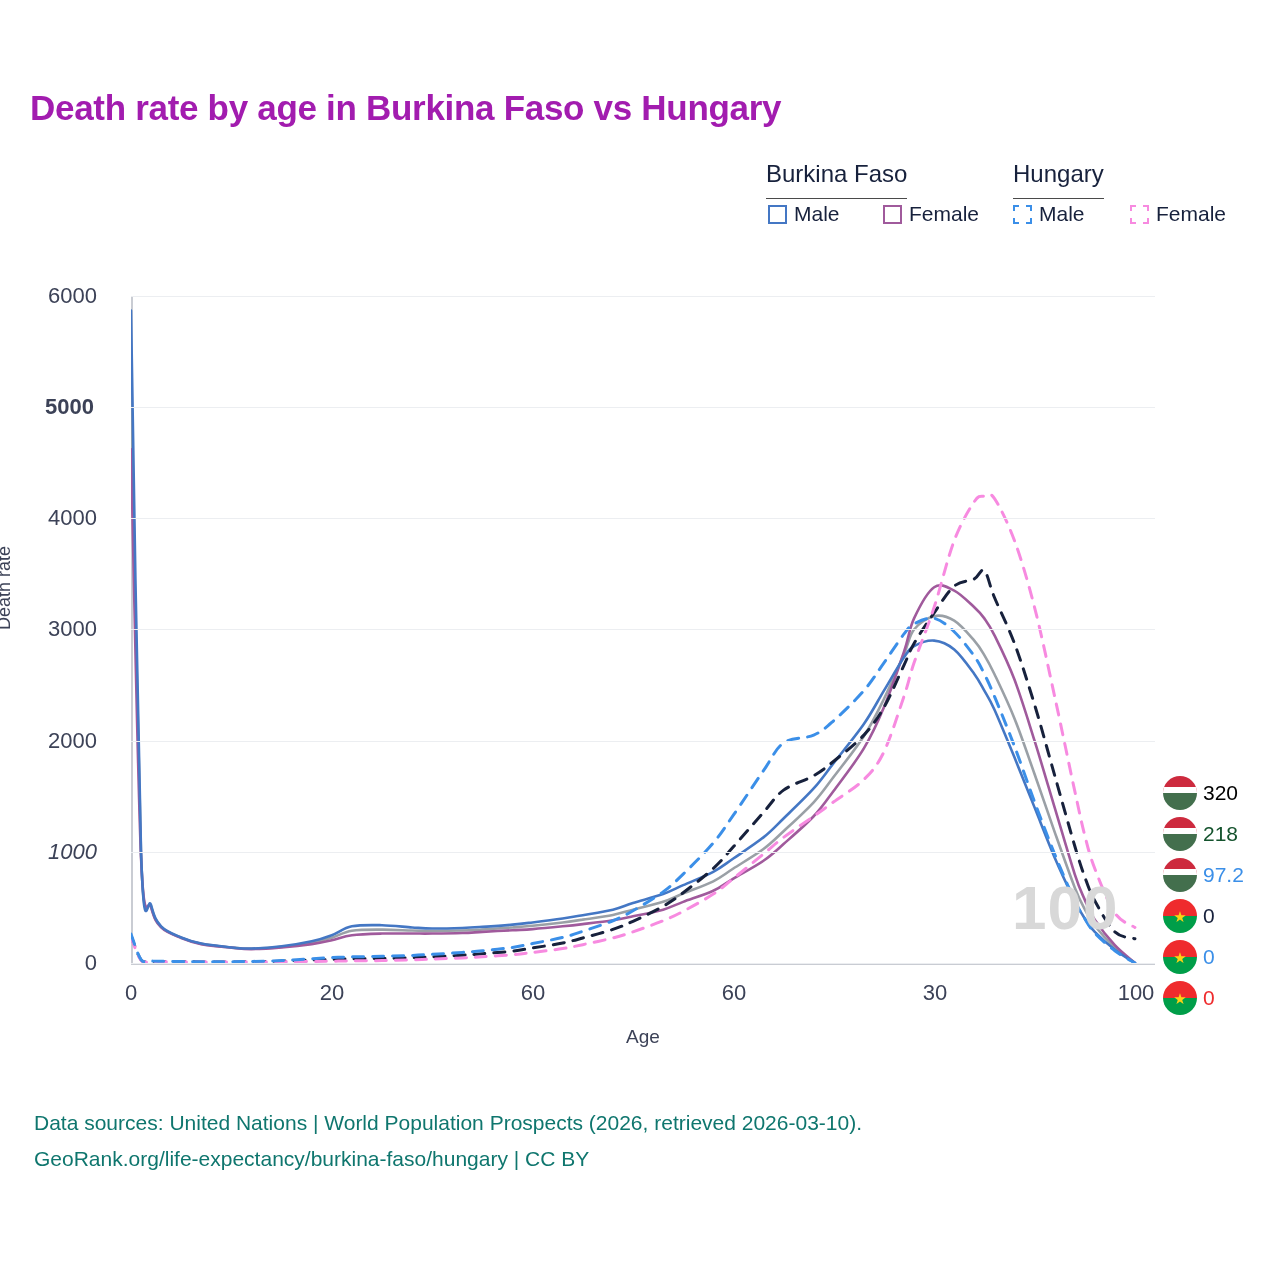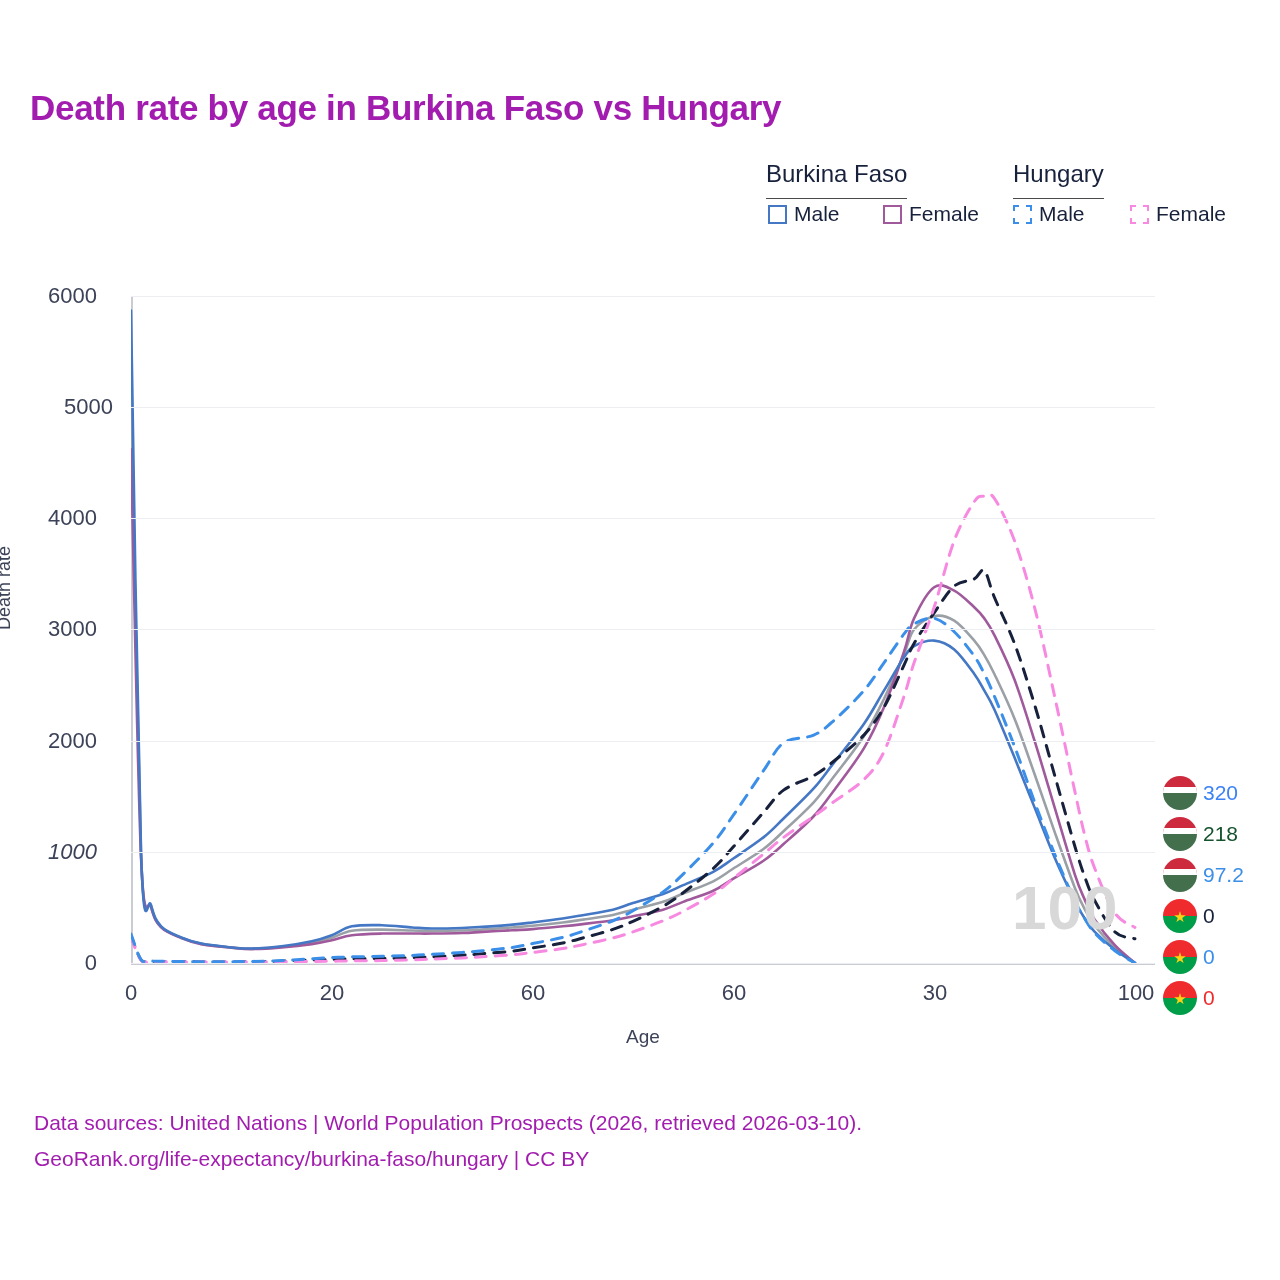--- a/index.html
+++ b/index.html
@@ -188,21 +188,21 @@
   .flag-hu .top { background: #cd2a3e; }
   .flag-hu .mid { position: absolute; left:0; top: 33.3%; width: 100%; height: 33.4%; background: #ffffff; }
   .flag-hu .bot { background: #436f4d; }
 
   
   .footer {
     position: absolute;
     left: 34px;
     top: 1105px;
     font-size: 21px;
-    color: #a21caf;
+    color: #0f766e;
     line-height: 36px;
   }
 </style>
 </head>
 <body>
 
 <div id="chart-root">
 
   <div class="title">Death rate by age in Burkina Faso vs Hungary</div>
 
@@ -244,21 +244,21 @@
         <path d="M0.00,83.38 C1.67,162.58 6.69,470.79 10.04,558.61 C13.39,646.43 16.73,598.26 20.08,610.30 C23.42,622.35 25.10,625.65 30.12,630.87 C35.14,636.10 43.50,638.82 50.20,641.65 C56.89,644.49 61.91,646.23 70.27,647.88 C78.64,649.53 92.03,650.73 100.39,651.55 C108.76,652.36 112.10,652.88 120.47,652.77 C128.84,652.66 140.55,651.88 150.59,650.88 C160.63,649.88 172.34,648.31 180.71,646.77 C189.07,645.23 194.09,643.65 200.78,641.65 C207.48,639.65 212.50,636.10 220.86,634.76 C229.23,633.43 240.94,633.69 250.98,633.65 C261.02,633.61 272.73,634.32 281.10,634.54 C289.46,634.76 292.81,634.98 301.18,634.98 C309.54,634.98 322.93,634.80 331.29,634.54 C339.66,634.28 343.01,633.95 351.37,633.43 C359.74,632.91 373.12,632.04 381.49,631.43 C389.86,630.82 393.20,630.59 401.57,629.76 C409.93,628.93 423.32,627.44 431.69,626.42 C440.05,625.41 443.40,624.89 451.76,623.64 C460.13,622.40 473.52,620.64 481.88,618.98 C490.25,617.31 493.59,615.83 501.96,613.64 C510.33,611.45 523.71,608.54 532.08,605.86 C540.44,603.17 543.79,600.95 552.16,597.52 C560.52,594.09 573.91,589.46 582.27,585.29 C590.64,581.12 593.99,577.88 602.35,572.51 C610.72,567.14 624.10,559.26 632.47,553.05 C640.84,546.85 644.18,543.05 652.55,535.27 C660.92,527.49 674.30,515.44 682.67,506.36 C691.03,497.29 694.38,491.82 702.75,480.80 C711.11,469.77 724.50,453.19 732.86,440.22 C741.23,427.25 746.25,416.69 752.94,402.98 C759.63,389.27 768.00,369.54 773.02,357.96 C778.04,346.38 778.04,339.80 783.06,333.50 C788.08,327.20 796.44,321.64 803.14,320.16 C809.83,318.68 816.52,320.53 823.22,324.61 C829.91,328.68 838.27,338.87 843.29,344.62 C848.31,350.36 849.99,353.51 853.33,359.07 C856.68,364.63 858.35,367.41 863.37,377.97 C868.39,388.53 876.76,405.76 883.45,422.43 C890.14,439.11 896.84,459.12 903.53,478.02 C910.22,496.91 916.92,516.93 923.61,535.82 C930.30,554.72 938.67,578.53 943.69,591.41 C948.71,604.28 950.38,606.69 953.73,613.08 C957.07,619.48 958.75,623.37 963.76,629.76 C968.78,636.15 977.15,645.23 983.84,651.44 C990.54,657.64 1000.58,664.41 1003.92,667.00" fill="none" stroke="#9aa0a6" stroke-width="2.6" stroke-linecap="round" stroke-linejoin="round"></path>
         <path d="M0.00,153.41 C1.67,221.41 6.69,485.06 10.04,561.39 C13.39,637.73 16.73,599.74 20.08,611.42 C23.42,623.09 25.10,626.33 30.12,631.43 C35.14,636.52 43.50,639.21 50.20,641.99 C56.89,644.77 61.91,646.49 70.27,648.10 C78.64,649.71 92.03,650.83 100.39,651.66 C108.76,652.49 112.10,653.14 120.47,653.10 C128.84,653.07 140.55,652.27 150.59,651.44 C160.63,650.60 172.34,649.31 180.71,648.10 C189.07,646.90 194.09,645.69 200.78,644.21 C207.48,642.73 212.50,640.32 220.86,639.21 C229.23,638.10 240.94,637.82 250.98,637.54 C261.02,637.26 272.73,637.54 281.10,637.54 C289.46,637.54 292.81,637.63 301.18,637.54 C309.54,637.45 322.93,637.26 331.29,636.99 C339.66,636.71 343.01,636.34 351.37,635.87 C359.74,635.41 373.12,634.67 381.49,634.21 C389.86,633.74 393.20,633.74 401.57,633.09 C409.93,632.45 423.32,631.15 431.69,630.32 C440.05,629.48 443.40,629.11 451.76,628.09 C460.13,627.07 473.52,625.50 481.88,624.20 C490.25,622.90 493.59,622.07 501.96,620.31 C510.33,618.55 523.71,616.05 532.08,613.64 C540.44,611.23 543.79,609.01 552.16,605.86 C560.52,602.71 573.91,598.63 582.27,594.74 C590.64,590.85 593.99,587.52 602.35,582.51 C610.72,577.51 624.10,570.47 632.47,564.73 C640.84,558.98 644.18,555.46 652.55,548.05 C660.92,540.64 674.30,529.15 682.67,520.26 C691.03,511.37 694.38,505.99 702.75,494.69 C711.11,483.39 724.50,466.34 732.86,452.45 C741.23,438.55 746.25,427.44 752.94,411.32 C759.63,395.20 768.00,370.56 773.02,355.73 C778.04,340.91 778.04,333.13 783.06,322.38 C788.08,311.64 796.44,295.89 803.14,291.26 C809.83,286.62 816.52,291.26 823.22,294.59 C829.91,297.93 838.27,306.63 843.29,311.27 C848.31,315.90 849.99,317.75 853.33,322.38 C856.68,327.02 858.35,328.87 863.37,339.06 C868.39,349.25 876.76,365.92 883.45,383.53 C890.14,401.13 896.84,423.36 903.53,444.67 C910.22,465.97 916.92,489.13 923.61,511.37 C930.30,533.60 938.67,562.69 943.69,578.07 C948.71,593.44 950.38,596.04 953.73,603.63 C957.07,611.23 958.75,616.05 963.76,623.64 C968.78,631.24 977.15,641.99 983.84,649.21 C990.54,656.44 1000.58,664.04 1003.92,667.00" fill="none" stroke="#a05a9c" stroke-width="2.6" stroke-linecap="round" stroke-linejoin="round"></path>
         <path d="M0.00,14.45 C1.67,104.68 6.69,456.71 10.04,555.83 C13.39,654.96 16.73,596.78 20.08,609.19 C23.42,621.61 25.10,624.94 30.12,630.32 C35.14,635.69 43.50,638.56 50.20,641.43 C56.89,644.30 61.91,645.88 70.27,647.55 C78.64,649.21 92.03,650.60 100.39,651.44 C108.76,652.27 112.10,652.73 120.47,652.55 C128.84,652.36 140.55,651.53 150.59,650.33 C160.63,649.12 172.34,647.18 180.71,645.32 C189.07,643.47 194.09,641.71 200.78,639.21 C207.48,636.71 212.50,631.98 220.86,630.32 C229.23,628.65 240.94,629.02 250.98,629.20 C261.02,629.39 272.73,630.87 281.10,631.43 C289.46,631.98 292.81,632.45 301.18,632.54 C309.54,632.63 322.93,632.26 331.29,631.98 C339.66,631.70 343.01,631.43 351.37,630.87 C359.74,630.31 373.12,629.39 381.49,628.65 C389.86,627.91 393.20,627.44 401.57,626.42 C409.93,625.41 423.32,623.74 431.69,622.53 C440.05,621.33 443.40,620.68 451.76,619.20 C460.13,617.72 473.52,615.68 481.88,613.64 C490.25,611.60 493.59,609.56 501.96,606.97 C510.33,604.38 523.71,601.04 532.08,598.08 C540.44,595.11 543.79,592.89 552.16,589.18 C560.52,585.48 573.91,580.29 582.27,575.84 C590.64,571.40 593.99,568.25 602.35,562.50 C610.72,556.76 624.10,548.05 632.47,541.38 C640.84,534.71 644.18,530.64 652.55,522.48 C660.92,514.33 674.30,501.73 682.67,492.47 C691.03,483.20 694.38,477.65 702.75,466.90 C711.11,456.15 724.50,440.03 732.86,427.99 C741.23,415.95 746.25,405.76 752.94,394.64 C759.63,383.52 768.00,368.70 773.02,361.29 C778.04,353.88 778.04,352.95 783.06,350.18 C788.08,347.40 796.44,344.06 803.14,344.62 C809.83,345.17 816.52,347.95 823.22,353.51 C829.91,359.07 838.27,371.11 843.29,377.97 C848.31,384.82 849.99,388.71 853.33,394.64 C856.68,400.57 858.35,402.42 863.37,413.54 C868.39,424.66 876.76,445.04 883.45,461.34 C890.14,477.65 896.84,494.69 903.53,511.37 C910.22,528.04 916.92,545.83 923.61,561.39 C930.30,576.95 938.67,594.56 943.69,604.75 C948.71,614.94 950.38,617.35 953.73,622.53 C957.07,627.72 958.75,630.69 963.76,635.87 C968.78,641.06 977.15,648.47 983.84,653.66 C990.54,658.85 1000.58,664.78 1003.92,667.00" fill="none" stroke="#4477c4" stroke-width="2.6" stroke-linecap="round" stroke-linejoin="round"></path>
         <path d="M0.00,639.76 C1.67,643.78 6.69,659.64 10.04,663.89 C13.39,668.13 16.73,664.94 20.08,665.22 C23.42,665.50 25.10,665.46 30.12,665.55 C35.14,665.65 43.50,665.72 50.20,665.78 C56.89,665.83 61.91,665.87 70.27,665.89 C78.64,665.91 92.03,665.91 100.39,665.89 C108.76,665.87 112.10,665.89 120.47,665.78 C128.84,665.67 140.55,665.50 150.59,665.22 C160.63,664.94 172.34,664.41 180.71,664.11 C189.07,663.81 194.09,663.65 200.78,663.44 C207.48,663.24 212.50,663.05 220.86,662.89 C229.23,662.72 240.94,662.65 250.98,662.44 C261.02,662.24 272.73,661.94 281.10,661.66 C289.46,661.39 292.81,661.18 301.18,660.77 C309.54,660.37 322.93,659.72 331.29,659.22 C339.66,658.72 343.01,658.46 351.37,657.77 C359.74,657.09 373.12,656.07 381.49,655.11 C389.86,654.14 393.20,653.35 401.57,651.99 C409.93,650.64 423.32,648.66 431.69,646.99 C440.05,645.32 443.40,644.25 451.76,641.99 C460.13,639.73 473.52,636.21 481.88,633.43 C490.25,630.65 493.59,629.17 501.96,625.31 C510.33,621.46 523.71,615.07 532.08,610.30 C540.44,605.54 543.79,603.04 552.16,596.74 C560.52,590.44 573.91,580.16 582.27,572.51 C590.64,564.86 593.99,560.19 602.35,550.83 C610.72,541.47 624.10,525.82 632.47,516.37 C640.84,506.92 644.18,500.25 652.55,494.14 C660.92,488.02 674.30,484.50 682.67,479.68 C691.03,474.87 694.38,472.00 702.75,465.23 C711.11,458.47 724.50,448.09 732.86,439.11 C741.23,430.12 746.25,422.99 752.94,411.32 C759.63,399.64 768.00,379.73 773.02,369.07 C778.04,358.42 778.04,356.10 783.06,347.40 C788.08,338.69 796.44,326.37 803.14,316.82 C809.83,307.28 816.52,295.80 823.22,290.15 C829.91,284.49 838.27,285.51 843.29,282.92 C848.31,280.33 849.99,271.52 853.33,274.58 C856.68,277.64 858.35,289.13 863.37,301.26 C868.39,313.40 876.76,329.52 883.45,347.40 C890.14,365.28 896.84,386.58 903.53,408.54 C910.22,430.49 916.92,455.60 923.61,479.13 C930.30,502.66 938.67,532.77 943.69,549.72 C948.71,566.67 950.38,571.67 953.73,580.85 C957.07,590.02 958.75,595.58 963.76,604.75 C968.78,613.92 977.15,629.54 983.84,635.87 C990.54,642.21 1000.58,641.62 1003.92,642.77" fill="none" stroke="#17213c" stroke-width="3" stroke-linecap="round" stroke-linejoin="round" stroke-dasharray="11,9"></path>
         <path d="M0.00,641.43 C1.67,645.23 6.69,660.22 10.04,664.22 C13.39,668.22 16.73,665.18 20.08,665.44 C23.42,665.70 25.10,665.68 30.12,665.78 C35.14,665.87 43.50,665.94 50.20,666.00 C56.89,666.06 61.91,666.09 70.27,666.11 C78.64,666.13 92.03,666.13 100.39,666.11 C108.76,666.09 112.10,666.06 120.47,666.00 C128.84,665.94 140.55,665.87 150.59,665.78 C160.63,665.68 172.34,665.54 180.71,665.44 C189.07,665.35 194.09,665.31 200.78,665.22 C207.48,665.13 212.50,665.00 220.86,664.89 C229.23,664.78 240.94,664.72 250.98,664.55 C261.02,664.39 272.73,664.13 281.10,663.89 C289.46,663.65 292.81,663.44 301.18,663.11 C309.54,662.78 322.93,662.28 331.29,661.89 C339.66,661.50 343.01,661.31 351.37,660.77 C359.74,660.24 373.12,659.39 381.49,658.66 C389.86,657.94 393.20,657.46 401.57,656.44 C409.93,655.42 423.32,653.85 431.69,652.55 C440.05,651.25 443.40,650.42 451.76,648.66 C460.13,646.90 473.52,644.12 481.88,641.99 C490.25,639.86 493.59,638.75 501.96,635.87 C510.33,633.00 523.71,628.18 532.08,624.76 C540.44,621.33 543.79,619.75 552.16,615.31 C560.52,610.86 573.91,603.54 582.27,598.08 C590.64,592.61 593.99,589.18 602.35,582.51 C610.72,575.84 624.10,564.91 632.47,558.06 C640.84,551.20 644.18,547.68 652.55,541.38 C660.92,535.08 674.30,526.19 682.67,520.26 C691.03,514.33 694.38,511.92 702.75,505.81 C711.11,499.69 724.50,491.91 732.86,483.57 C741.23,475.24 746.25,469.68 752.94,455.78 C759.63,441.89 768.00,415.02 773.02,400.20 C778.04,385.38 778.04,381.67 783.06,366.85 C788.08,352.03 796.44,331.65 803.14,311.27 C809.83,290.89 816.52,262.17 823.22,244.57 C829.91,226.97 838.27,213.07 843.29,205.66 C848.31,198.25 849.99,200.66 853.33,200.10 C856.68,199.54 858.35,194.91 863.37,202.32 C868.39,209.73 876.76,226.41 883.45,244.57 C890.14,262.72 896.84,285.33 903.53,311.27 C910.22,337.21 916.92,369.63 923.61,400.20 C930.30,430.77 938.67,471.53 943.69,494.69 C948.71,517.85 950.38,526.19 953.73,539.16 C957.07,552.13 958.75,559.54 963.76,572.51 C968.78,585.48 977.15,607.16 983.84,616.98 C990.54,626.79 1000.58,629.02 1003.92,631.43" fill="none" stroke="#f78ae0" stroke-width="3" stroke-linecap="round" stroke-linejoin="round" stroke-dasharray="11,9"></path>
         <path d="M0.00,638.10 C1.67,642.36 6.69,659.18 10.04,663.66 C13.39,668.15 16.73,664.72 20.08,665.00 C23.42,665.28 25.10,665.24 30.12,665.33 C35.14,665.43 43.50,665.50 50.20,665.55 C56.89,665.61 61.91,665.65 70.27,665.67 C78.64,665.68 92.03,665.70 100.39,665.67 C108.76,665.63 112.10,665.63 120.47,665.44 C128.84,665.26 140.55,665.00 150.59,664.55 C160.63,664.11 172.34,663.26 180.71,662.78 C189.07,662.29 194.09,661.98 200.78,661.66 C207.48,661.35 212.50,661.11 220.86,660.89 C229.23,660.66 240.94,660.57 250.98,660.33 C261.02,660.09 272.73,659.77 281.10,659.44 C289.46,659.11 292.81,658.83 301.18,658.33 C309.54,657.83 322.93,657.03 331.29,656.44 C339.66,655.85 343.01,655.61 351.37,654.77 C359.74,653.94 373.12,652.64 381.49,651.44 C389.86,650.23 393.20,649.21 401.57,647.55 C409.93,645.88 423.32,643.47 431.69,641.43 C440.05,639.39 443.40,638.10 451.76,635.32 C460.13,632.54 473.52,628.18 481.88,624.76 C490.25,621.33 493.59,619.57 501.96,614.75 C510.33,609.93 523.71,601.97 532.08,595.85 C540.44,589.74 543.79,586.22 552.16,578.07 C560.52,569.91 573.91,556.76 582.27,546.94 C590.64,537.12 593.99,531.19 602.35,519.15 C610.72,507.11 624.10,486.72 632.47,474.68 C640.84,462.64 644.18,452.82 652.55,446.89 C660.92,440.96 674.30,442.81 682.67,439.11 C691.03,435.40 694.38,432.07 702.75,424.66 C711.11,417.25 724.50,404.28 732.86,394.64 C741.23,385.01 746.25,376.30 752.94,366.85 C759.63,357.40 768.00,344.43 773.02,337.95 C778.04,331.46 778.04,330.54 783.06,327.94 C788.08,325.35 796.44,321.09 803.14,322.38 C809.83,323.68 816.52,329.42 823.22,335.72 C829.91,342.02 838.27,353.14 843.29,360.18 C848.31,367.22 849.99,371.30 853.33,377.97 C856.68,384.64 858.35,388.16 863.37,400.20 C868.39,412.24 876.76,432.62 883.45,450.23 C890.14,467.83 896.84,487.84 903.53,505.81 C910.22,523.78 916.92,541.57 923.61,558.06 C930.30,574.55 938.67,594.00 943.69,604.75 C948.71,615.49 950.38,617.16 953.73,622.53 C957.07,627.91 958.75,631.61 963.76,636.99 C968.78,642.36 977.15,649.77 983.84,654.77 C990.54,659.77 1000.58,664.96 1003.92,667.00" fill="none" stroke="#3b8fe8" stroke-width="3" stroke-linecap="round" stroke-linejoin="round" stroke-dasharray="11,9"></path>
       </svg>
   </div>
 
   <div class="ytick-inner" style="left:11px; top:296px;">6000</div>
-  <div class="ytick-inner" style="left:27px; top:407px;">5000</div>
+  <div class="ytick-inner" style="left:8px; top:407px;font-weight:bold;">5000</div>
   <div class="ytick-inner" style="left:11px; top:518px;">4000</div>
   <div class="ytick-inner" style="left:11px; top:629px;">3000</div>
   <div class="ytick-inner" style="left:11px; top:741px;text-align:right;">2000</div>
   <div class="ytick-inner" style="left:11px; top:852px;font-style:italic;">1000</div>
   <div class="ytick-inner" style="left:11px; top:963px;">0</div>
 
   <div class="xtick" style="left:131px">0</div>
   <div class="xtick" style="left:332px">20</div>
   <div class="xtick" style="left:533px">60</div>
   <div class="xtick" style="left:734px">60</div>
@@ -271,21 +271,21 @@
   <div class="watermark">100</div>
 
   <div class="endlabels">
 
     <div class="endlabel" style="top:4px;">
       <span class="flag flag-hu">
         <span class="top"></span>
           <span class="mid"></span>
           <span class="bot"></span>
       </span>
-      <span style="color:#3b82f6">320</span>
+      <span style="color:#000000">320</span>
     </div>
 
     <div class="endlabel" style="top:45px;">
       <span class="flag flag-hu">
         <span class="top"></span>
           <span class="mid"></span>
           <span class="bot"></span>
       </span>
       <span style="color:#14532d">218</span>
     </div>

